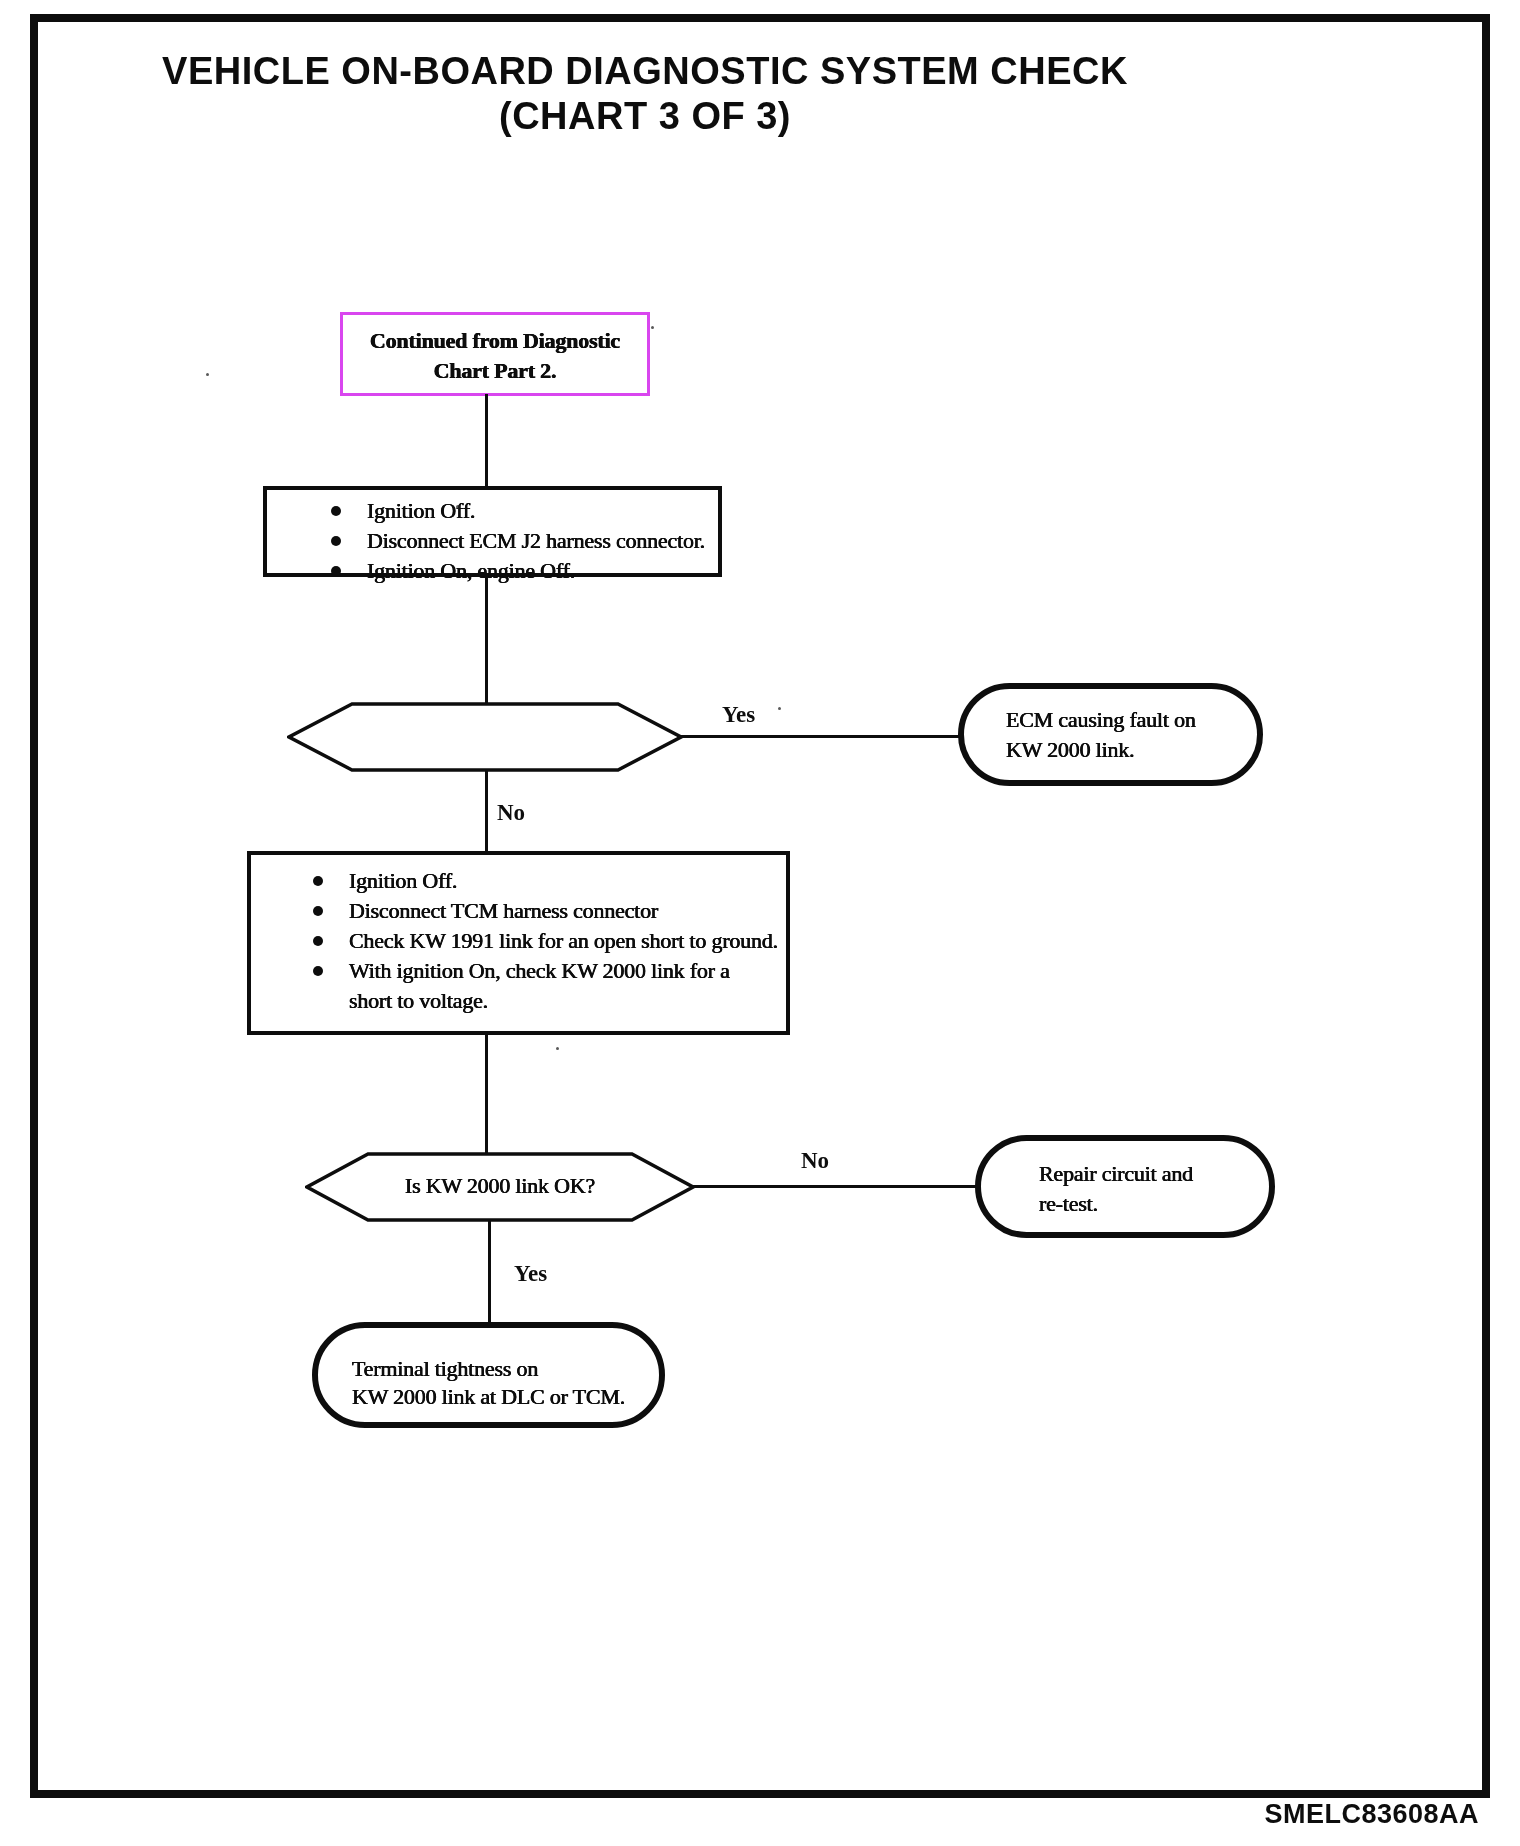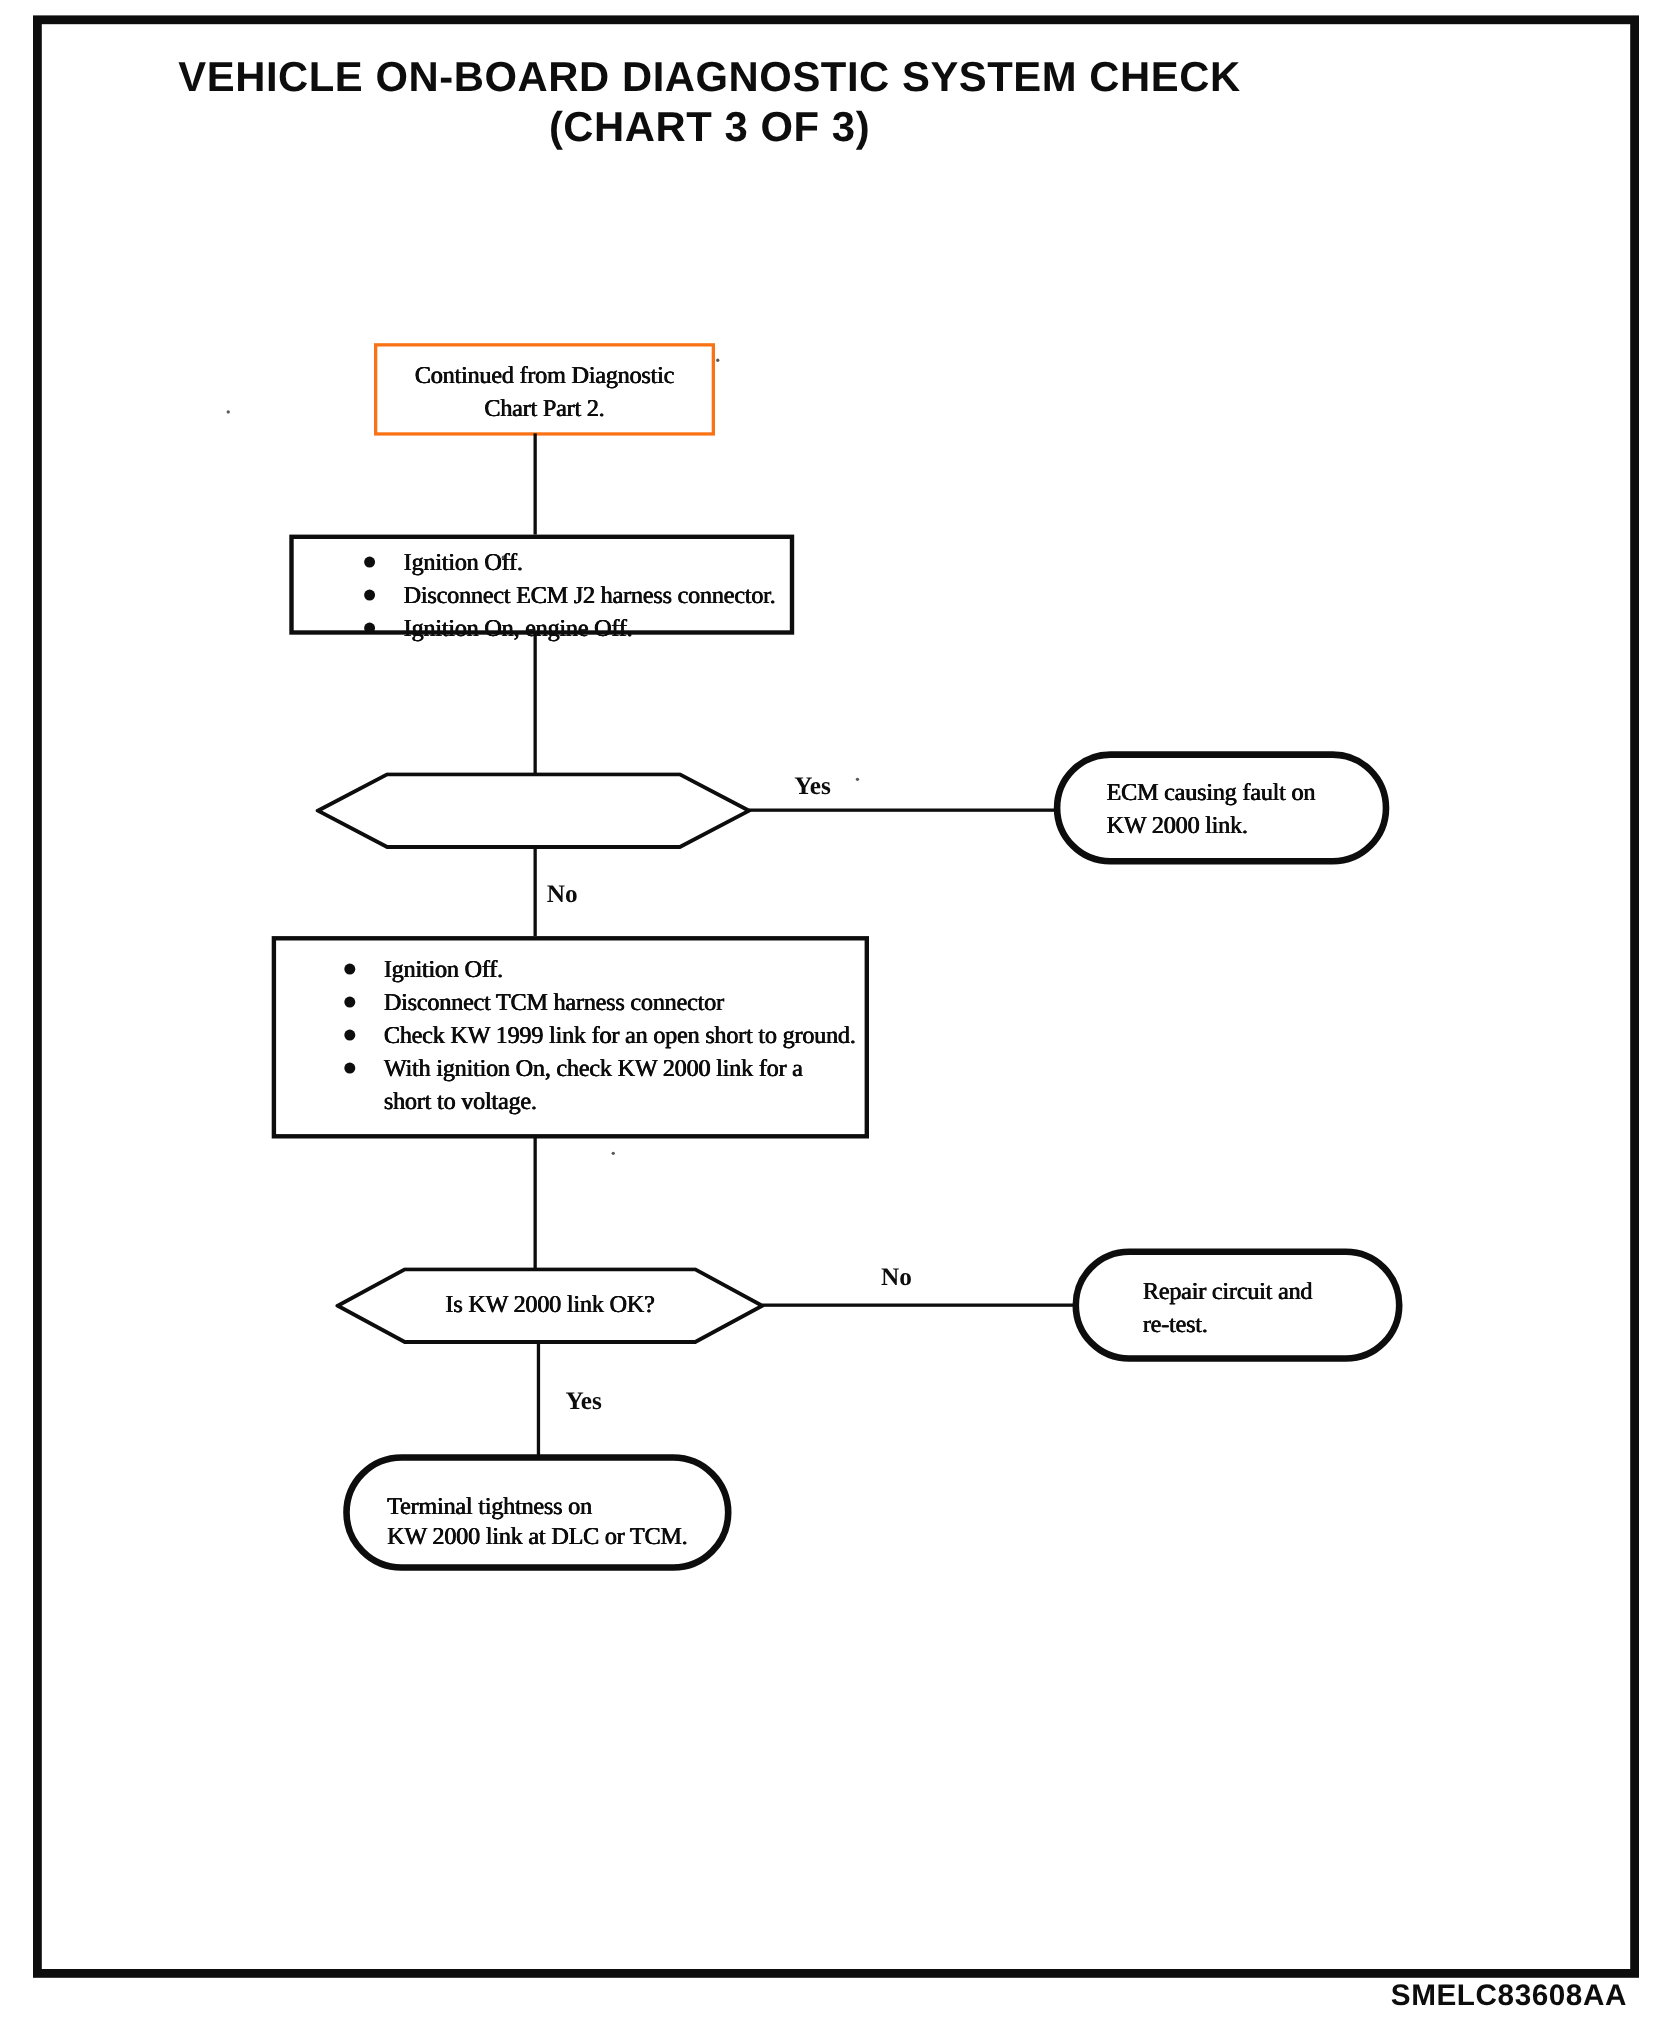--- a/index.html
+++ b/index.html
@@ -16,21 +16,21 @@
   .title {
     position:absolute; left:0; width:1290px; text-align:center;
     font-family:"Liberation Sans","DejaVu Sans",sans-serif;
     font-weight:600; font-size:38px; letter-spacing:0.5px; color:#0d0d0d;
   }
   .title-1 { top:50px; }
   .title-2 { top:95px; }
   .flow-text { font-size:22px; line-height:30px; letter-spacing:-0.2px;
     text-shadow:0.35px 0 currentColor, -0.35px 0 currentColor; }
   .node { position:absolute; background:#ffffff; }
-  .proc { border:3px solid #f97316; }
+  .proc { border:3px solid #d946ef;font-weight:bold; }
   .proc-thick { border:4px solid #0d0d0d; }
   .pill { border:6px solid #0d0d0d; border-radius:54px; }
   .center { text-align:center; }
   ul.steps { list-style:none;padding-left:36px; }
   ul.steps li { position:relative; line-height:30px; }
   ul.steps li::before {
     content:""; position:absolute; width:10px; height:10px; border-radius:50%;
     background:#0d0d0d; top:10px;
   }
   .steps-a { padding:6px 8px 0 0; }
@@ -90,21 +90,21 @@
     <div>KW 2000 link.</div>
   </div>
 
   <div class="vline" style="left:485px; top:770px; height:82px;"></div>
   <div class="edge-label" style="left:497px; top:800px;">No</div>
 
   <div class="node proc-thick flow-text" style="left:247px; top:851px; width:543px; height:184px;">
     <ul class="steps steps-b">
       <li>Ignition Off.</li>
       <li>Disconnect TCM harness connector</li>
-      <li>Check KW 1999 link for an open short to ground.</li>
+      <li>Check KW 1991 link for an open short to ground.</li>
       <li>With ignition On, check KW 2000 link for a short to voltage.</li>
     </ul>
   </div>
 
   <div class="vline" style="left:485px; top:1034px; height:120px;"></div>
 
   <svg class="hex" style="left:305px; top:1152px;" width="390" height="70" viewBox="0 0 390 70">
     <polygon points="63,2 327,2 388,35 327,68 63,68 2,35" fill="#ffffff" stroke="#0d0d0d" stroke-width="3.5"></polygon>
   </svg>
   <div class="hex-label flow-text" style="left:305px; top:1171px; width:390px; text-align:center;">

